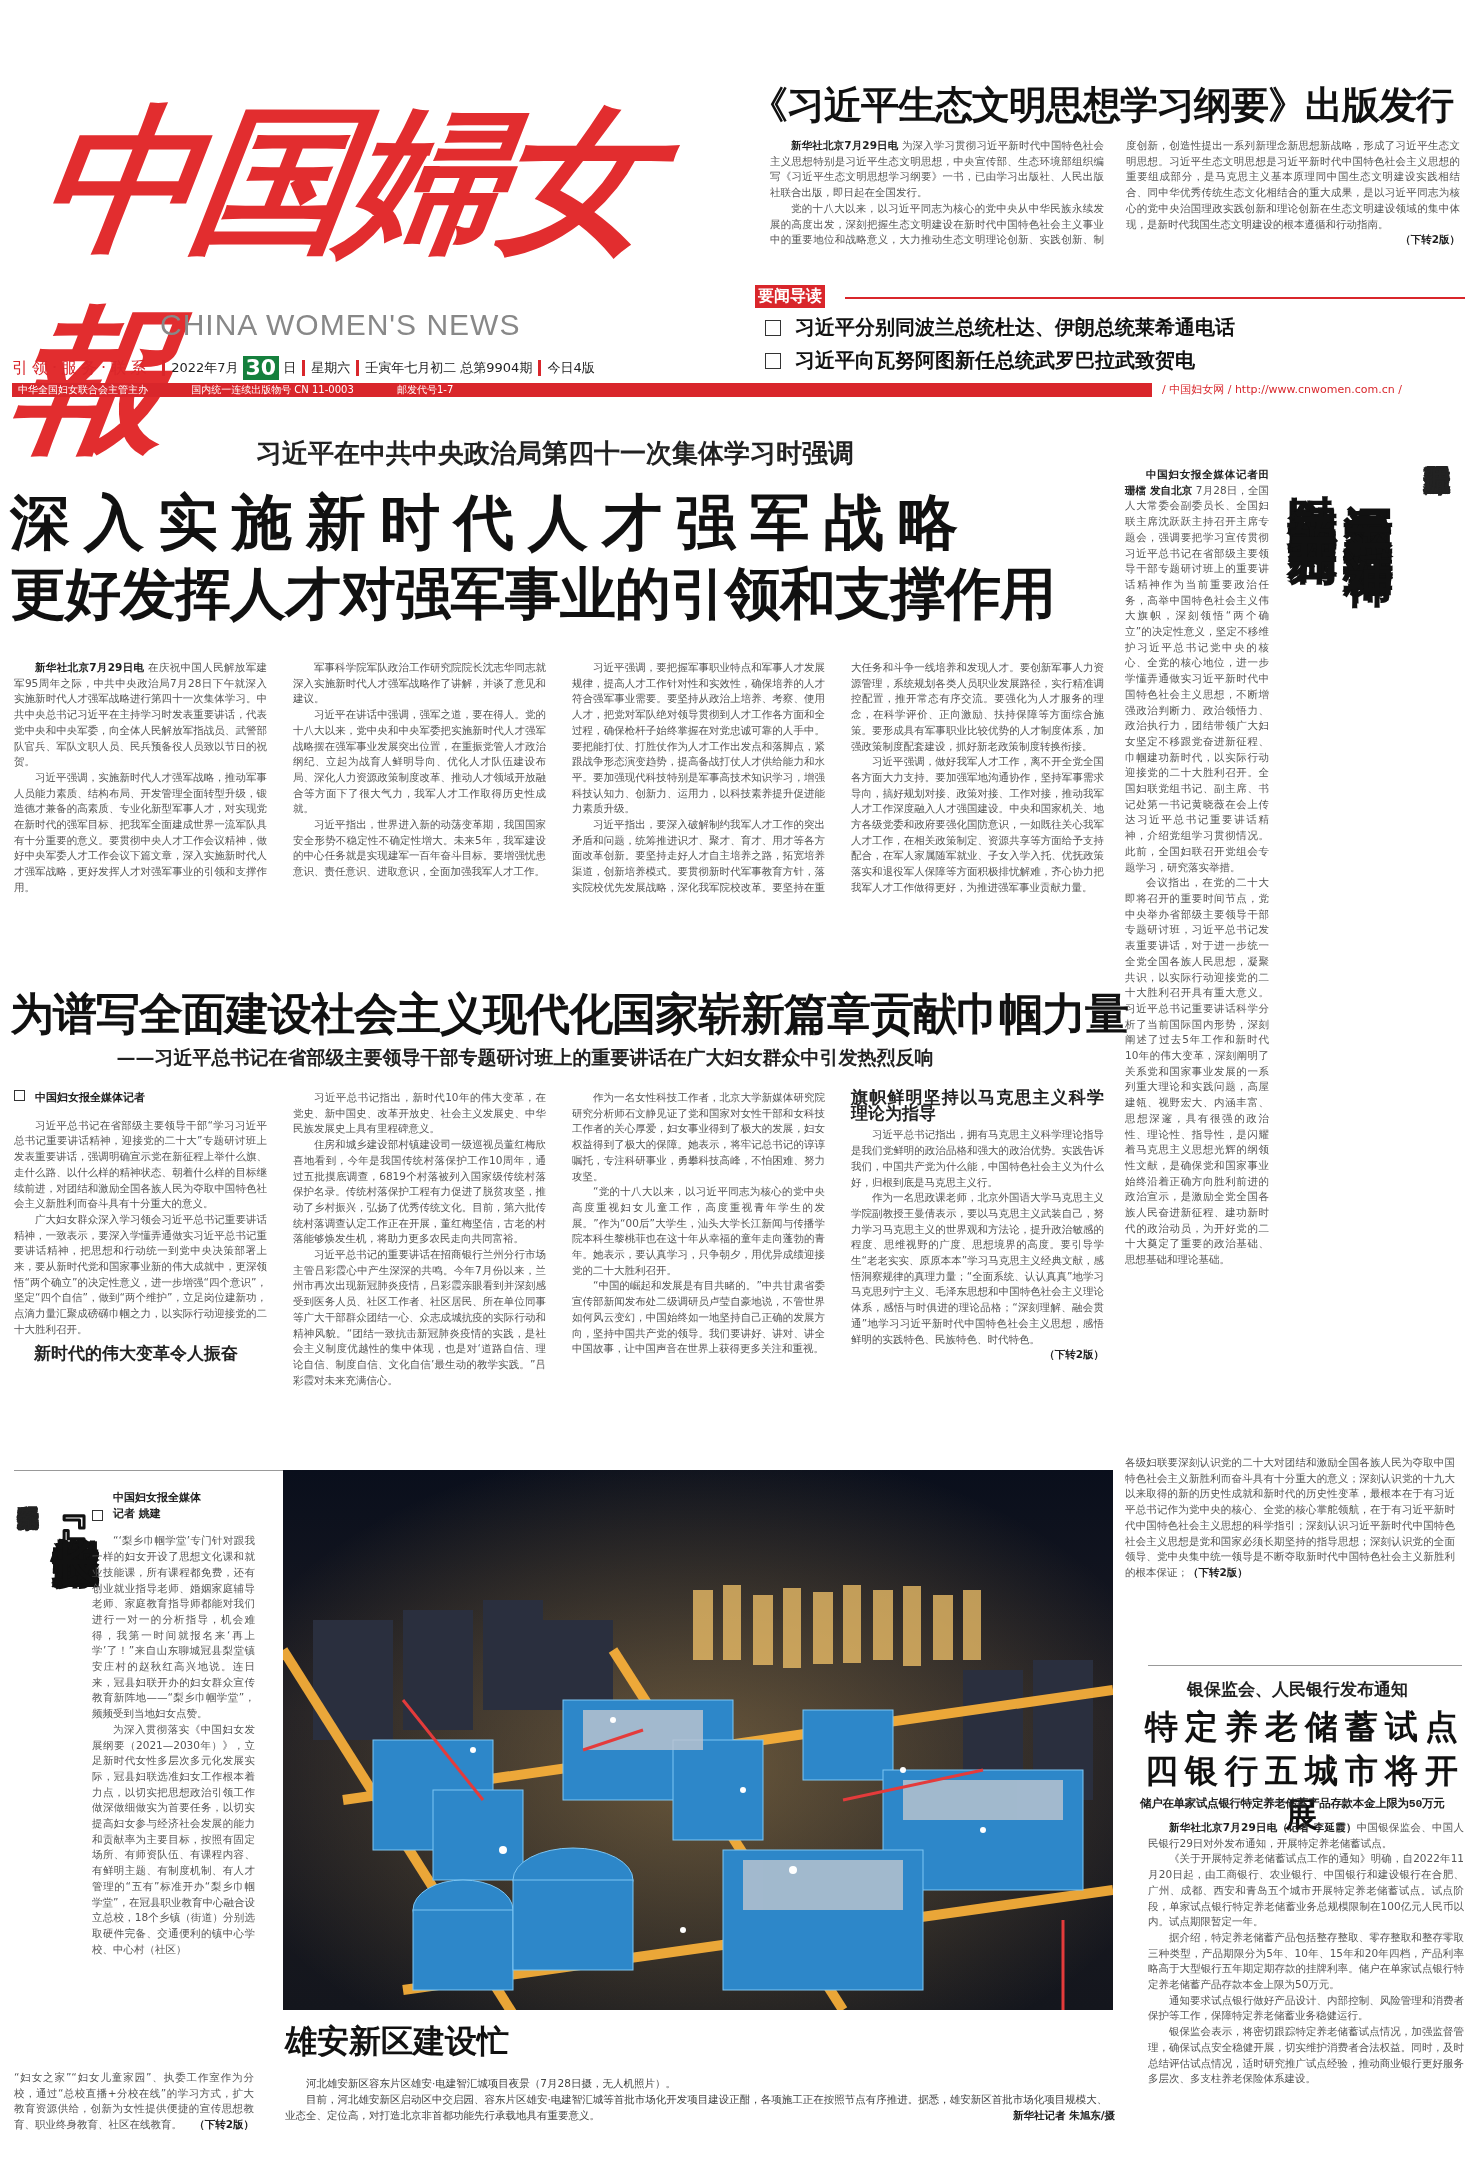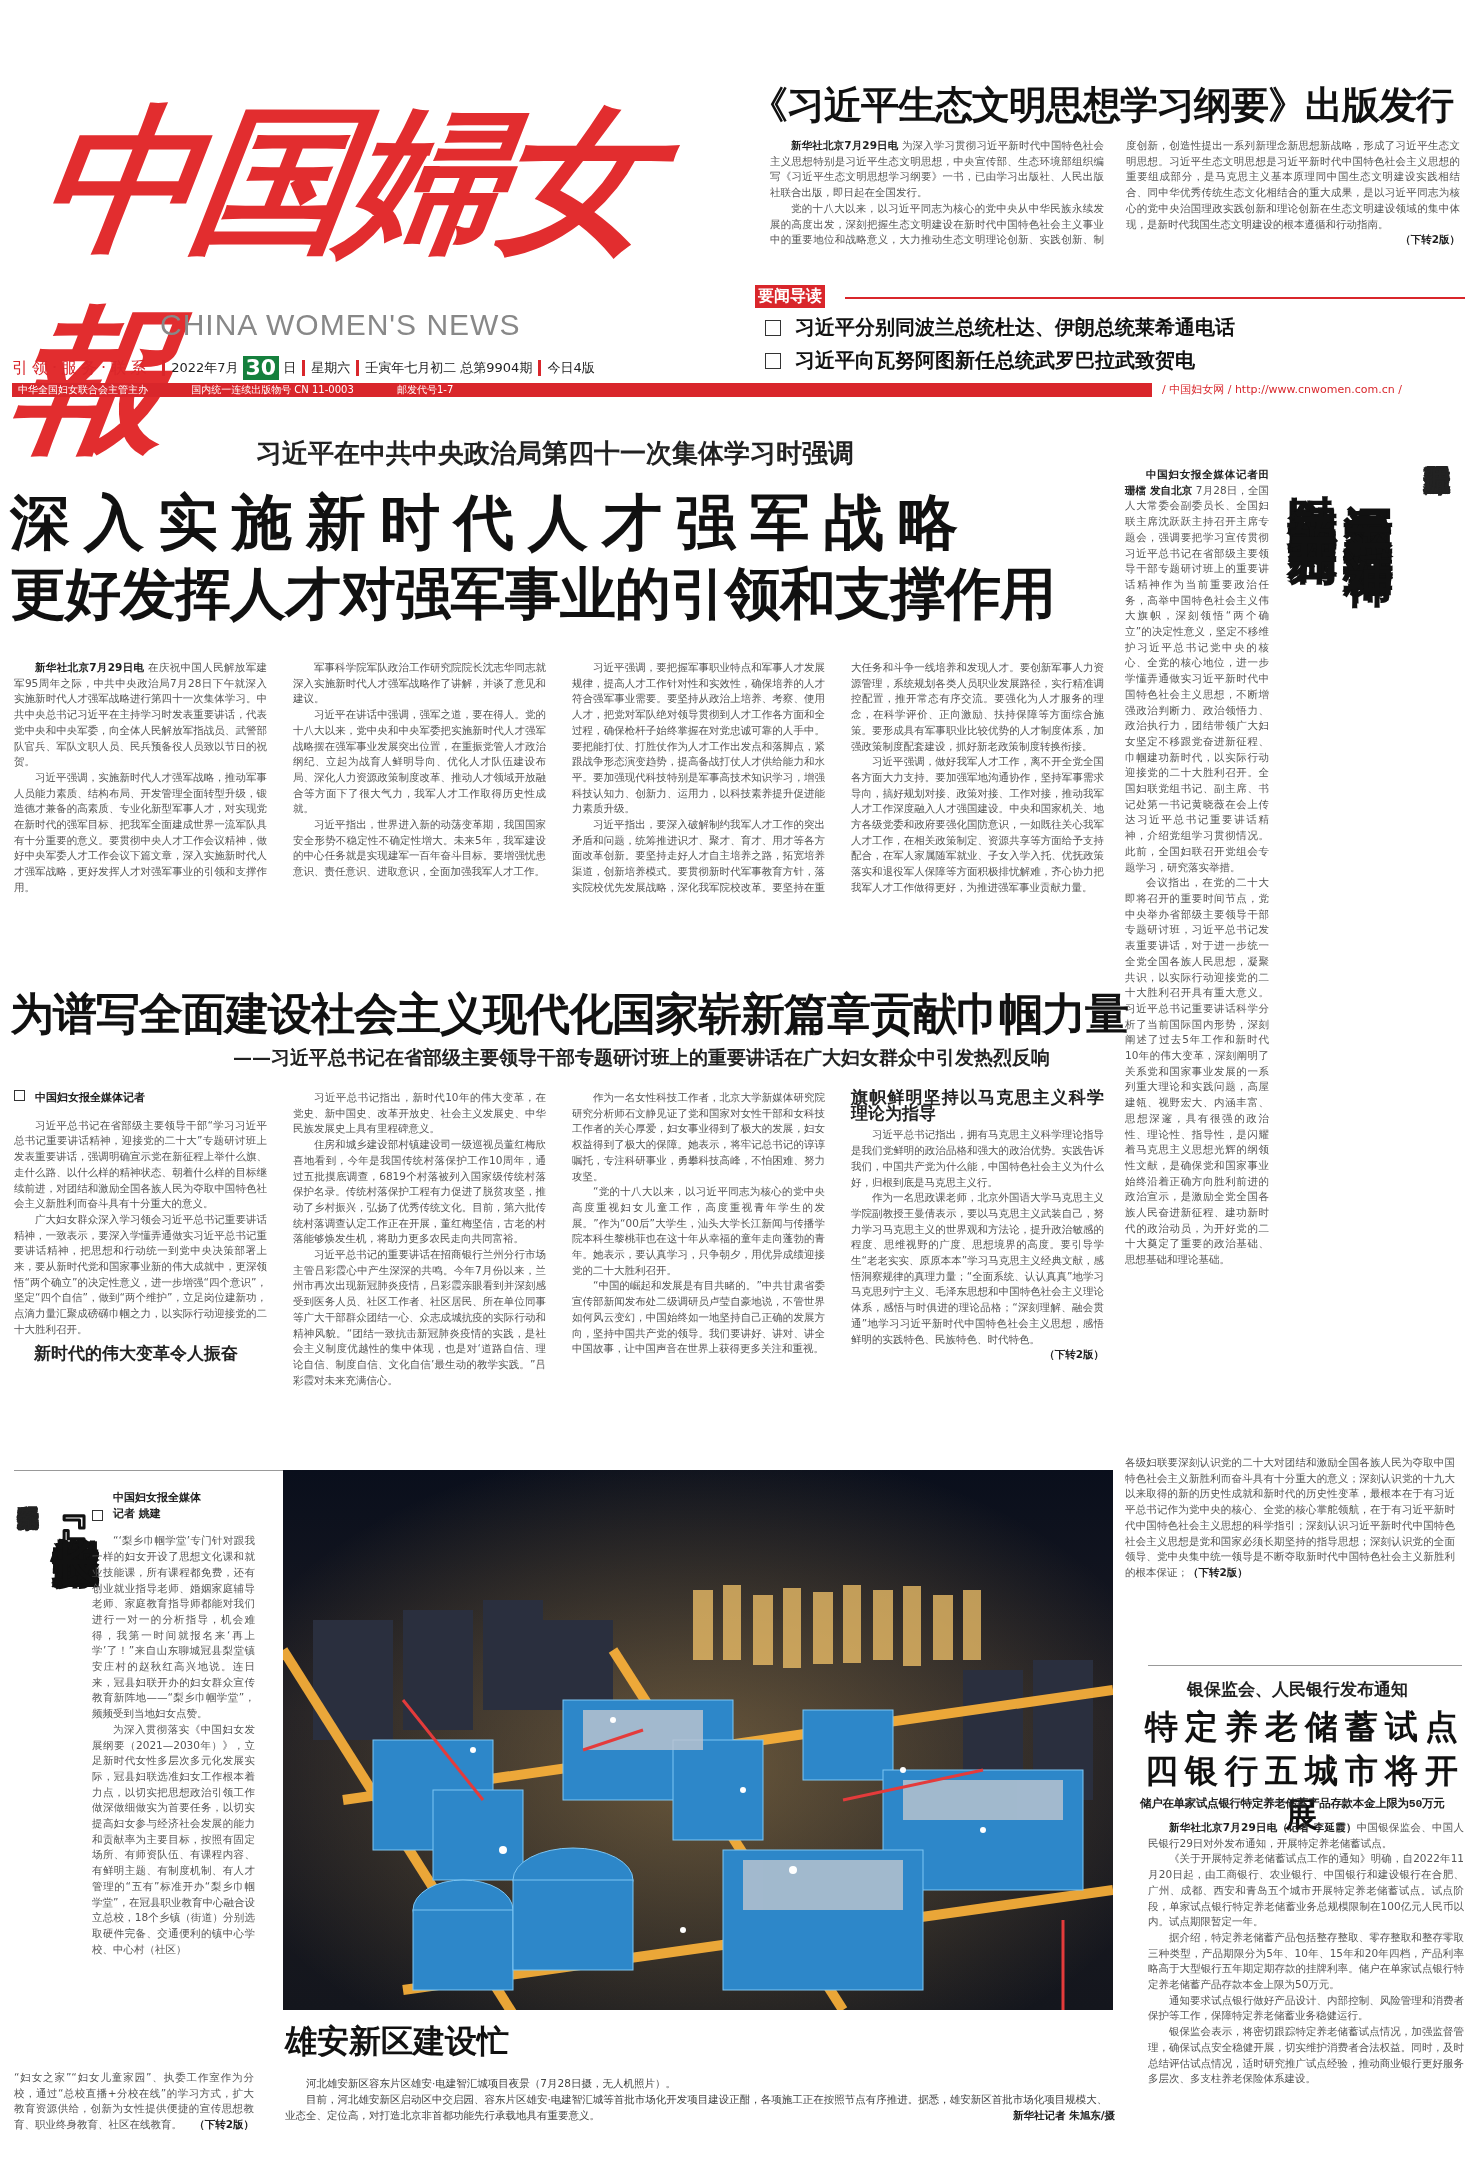--- a/index.html
+++ b/index.html
@@ -29,21 +29,21 @@
 #guide .rule{position:absolute;left:90px;top:12px;right:0;height:2px;background:#d9262b}
 #guide .item{display:flex;align-items:center;font-size:20px;font-weight:bold;margin-top:6px;font-family:"DejaVu Serif","Liberation Serif",serif;color:#111}
 #guide .box{width:16px;height:16px;border:1.5px solid #333;margin:0 14px 0 10px;flex:none}
 
 #kicker1{left:0;top:436px;width:1110px;text-align:center;font-size:26px;font-family:"DejaVu Serif","Liberation Serif",serif;font-weight:bold;color:#222}
 #headline1a{left:10px;top:490px;width:1100px;font-size:60px;font-weight:900;letter-spacing:14px;color:#111;white-space:nowrap;line-height:64px}
 #headline1b{left:10px;top:562px;width:1100px;font-size:56px;font-weight:900;letter-spacing:-1px;color:#111;white-space:nowrap;line-height:64px}
 #lead-body{left:14px;top:660px;width:1090px;column-count:4;column-gap:26px;height:300px}
 
 #headline2{left:10px;top:985px;width:1100px;font-size:44px;font-weight:bold;color:#111;white-space:nowrap;letter-spacing:-1px}
-#subhead2{left:0;top:1045px;width:1110px;text-align:right;padding-right:60px;font-size:19px;font-family:"DejaVu Serif","Liberation Serif",serif;font-weight:bold;color:#222}
+#subhead2{left:0;top:1045px;width:1110px;text-align:center;padding-right:60px;font-size:19px;font-family:"DejaVu Serif","Liberation Serif",serif;font-weight:bold;color:#222}
 #story2-body{left:14px;top:1090px;width:1090px;column-count:4;column-gap:26px;height:345px}
 .byline-box{display:flex;align-items:flex-start;font-weight:bold;color:#222;font-size:11px;margin-bottom:12px}
 .byline-box .box{width:11px;height:11px;border:1px solid #333;margin-right:10px}
 .subhead{font-size:17px;font-weight:bold;color:#222;margin:8px 0 6px 20px;text-indent:0}
 .subhead-r{font-size:17px;font-weight:bold;color:#222;margin:6px 0;text-indent:0}
 
 #right-col{left:1125px;top:445px;width:340px;height:1190px}
 #vert-kicker{right:10px;top:0;writing-mode:vertical-rl;font-size:27px;font-family:"DejaVu Serif","Liberation Serif",serif;font-weight:bold;color:#222}
 #vert-head1{right:62px;top:20px;writing-mode:vertical-rl;font-size:50px;font-weight:bold;color:#111;letter-spacing:3px}
 #vert-head2{right:118px;top:10px;writing-mode:vertical-rl;font-size:50px;font-weight:bold;color:#111;letter-spacing:3px}

